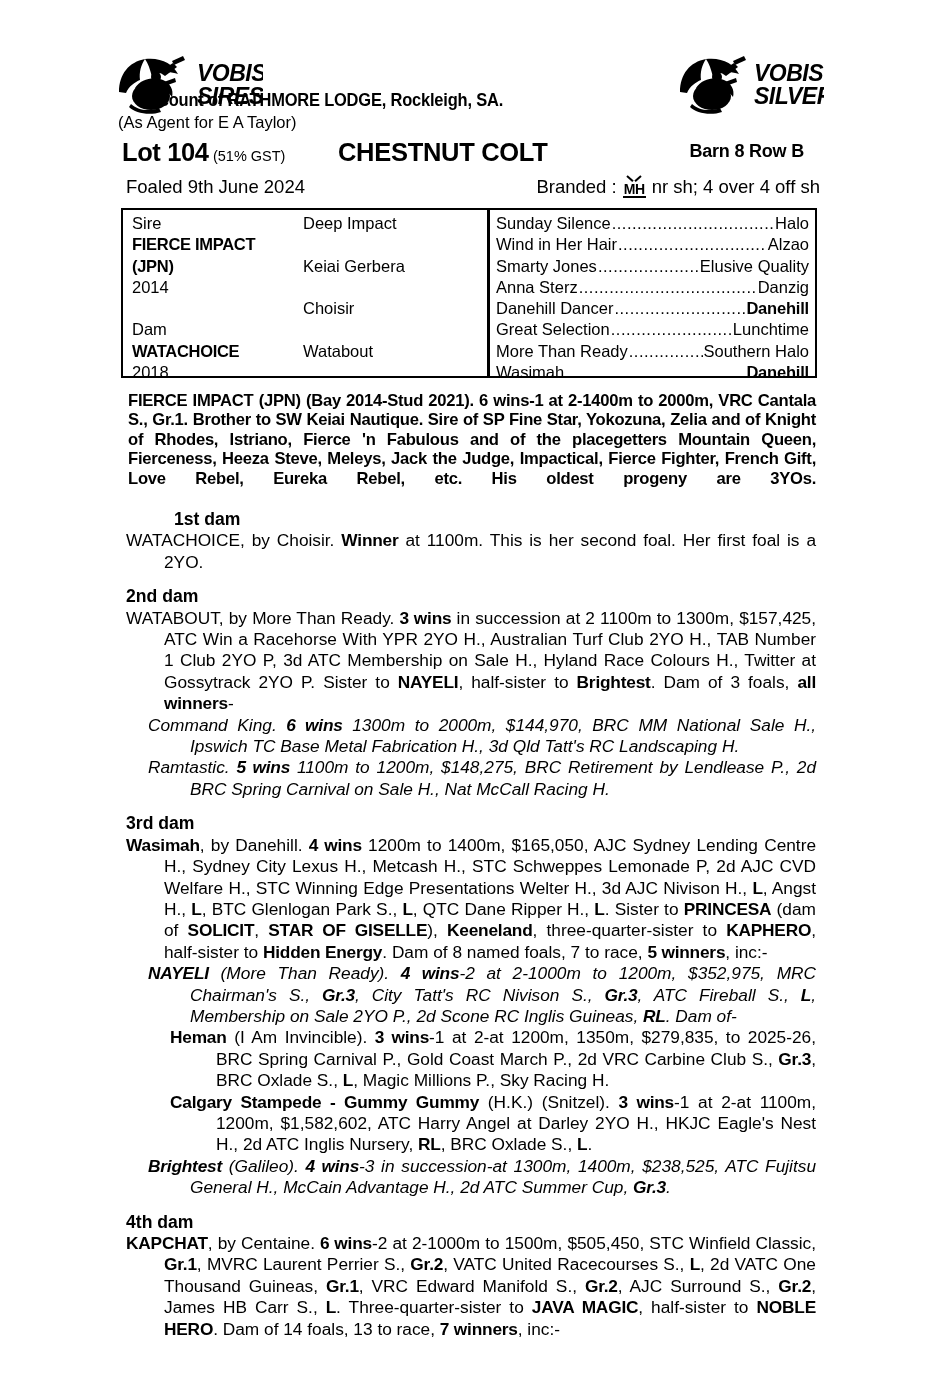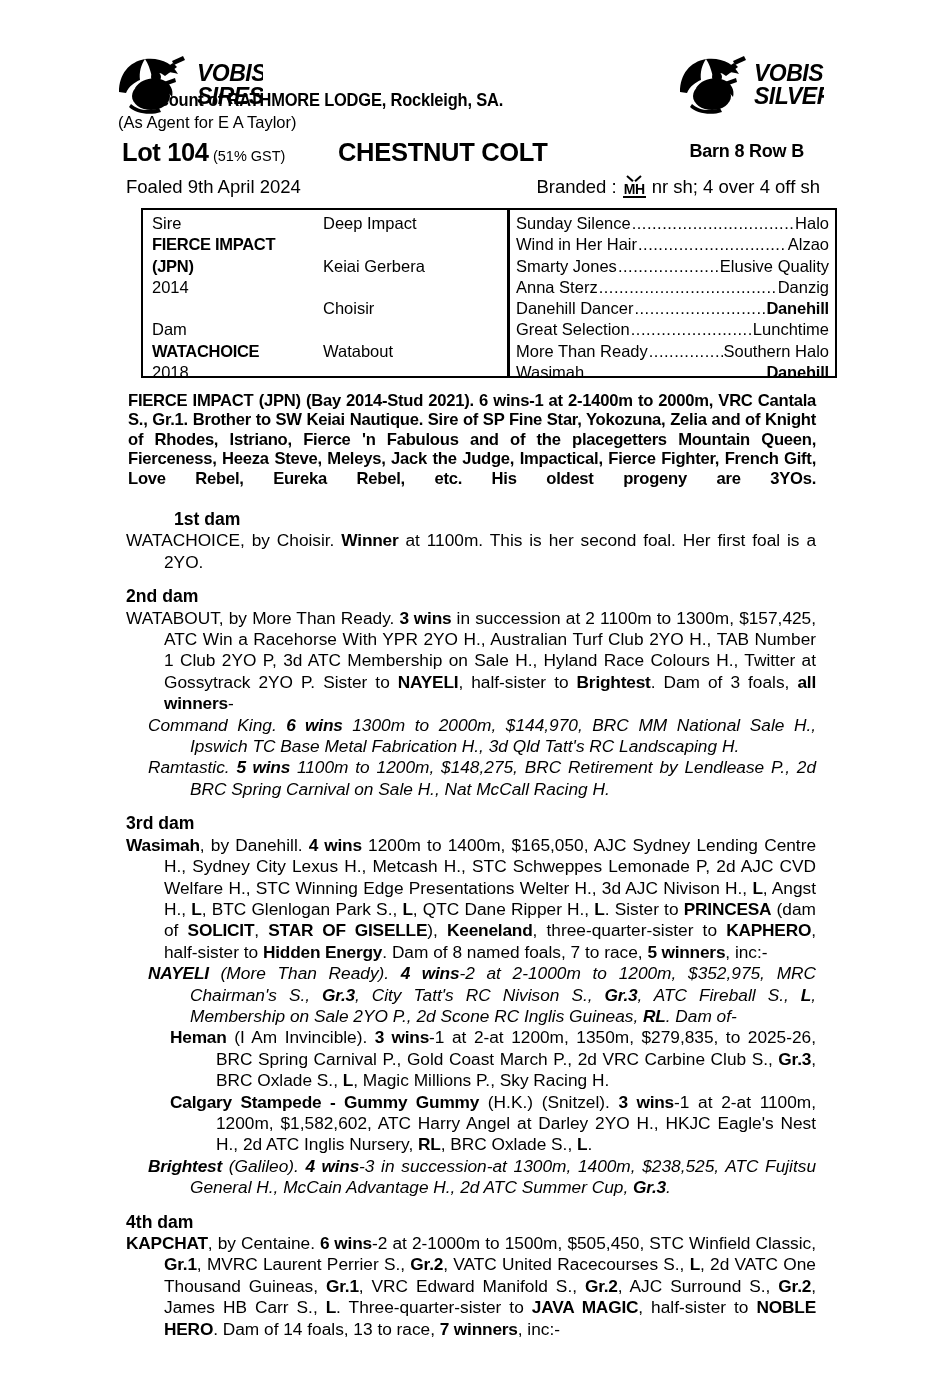--- a/index.html
+++ b/index.html
@@ -149,21 +149,20 @@
 
   
   .ped {
     position: absolute;
     left: 121px;
     top: 208px;
     width: 696px;
     height: 170px;
     border: 2.5px solid #000;
     box-sizing: border-box;
-    margin-left: 20px;
   }
   .ped .vline {
     position: absolute;
     left: 364px;
     top: 0;
     bottom: 0;
     width: 2.5px;
     background: #000;
   }
   .ped .col {
@@ -287,21 +286,21 @@
   <div class="lotrow">
     <div class="lot-left">
       <span class="lot-label">Lot 104</span>
       <span class="gst">(51% GST)</span>
     </div>
     <div class="colour-sex">CHESTNUT COLT</div>
     <div class="barn">Barn 8 Row B</div>
   </div>
 
   <div class="foalrow">
-    <div class="foaled">Foaled 9th April 2024</div>
+    <div class="foaled">Foaled 9th June 2024</div>
     <div class="branded">
       <span>Branded : </span><span class="brandmark"><span class="roof"></span><span>MH</span></span><span> nr sh; 4 over 4 off sh</span>
     </div>
   </div>
 
   <div class="ped">
     <div class="vline"></div>
 
     <div class="col col1">
       <div>Sire</div>

